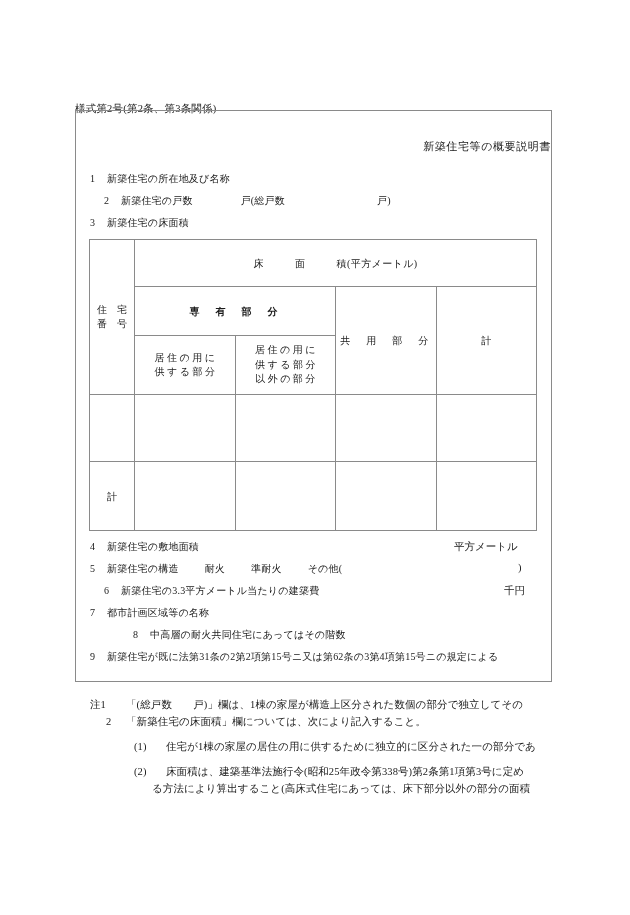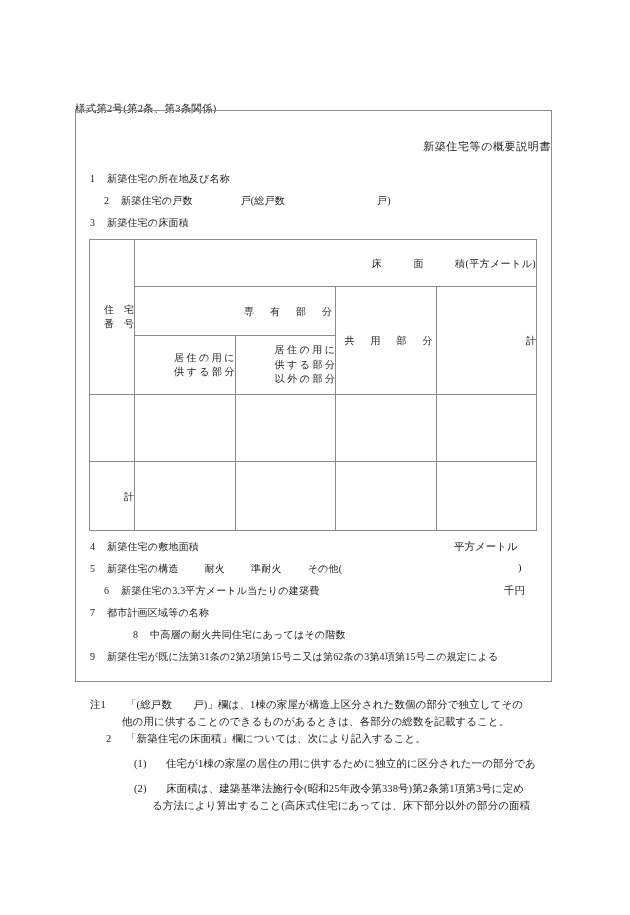--- a/index.html
+++ b/index.html
@@ -103,33 +103,33 @@
     position: absolute;
     left: 13px;
     top: 128px;
     width: 448px;
     border-collapse: collapse;
     table-layout: fixed;
   }
   .fa-table td {
     border: 1px solid #8a8a8a;
     font-size: 10px;
-    text-align: right;
+    text-align: center;
     vertical-align: middle;
     padding: 0;
     line-height: 1.5;
   }
   .c-num   { width: 44px; }
   .c-sub1  { width: 101px; }
   .c-sub2  { width: 101px; }
   .c-comm  { width: 111px; }
   .c-total { width: 91px; }
 
   .h-floor { height: 46px; letter-spacing: 0.4px; }
-  .h-sen   { height: 48px; letter-spacing: 3px; }
+  .h-sen   { height: 48px; letter-spacing: 3px; font-weight: bold; }
   .h-sub   { height: 58px; }
   .r-blank { height: 66px; }
   .r-total { height: 68px; }
   .vstack   { line-height: 1.45; }
 
   
   .notes {
     position: absolute;
     left: 90px;
     top: 696px;
@@ -244,23 +244,20 @@
     <div class="item item-9">
       <span class="num">9</span><span>新築住宅が既に法第31条の2第2項第15号ニ又は第62条の3第4項第15号ニの規定による</span>
     </div>
 
   </div>
 
   <div class="notes">
     <div class="note-line ind-0">
       <span class="note-label">注1</span><span>「(総戸数　　戸)」欄は、1棟の家屋が構造上区分された数個の部分で独立してその</span>
     </div>
-    <div class="note-line ind-1">
-      <span>他の用に供することのできるものがあるときは、各部分の総数を記載すること。</span>
-    </div>
     <div class="note-line ind-0">
       <span class="note-label-2">2</span><span>「新築住宅の床面積」欄については、次により記入すること。</span>
     </div>
     <div class="note-line ind-3">
       <span class="paren-label">(1)</span><span>住宅が1棟の家屋の居住の用に供するために独立的に区分された一の部分であ</span>
     </div>
     <div class="note-line ind-3">
       <span class="paren-label">(2)</span><span>床面積は、建築基準法施行令(昭和25年政令第338号)第2条第1項第3号に定め</span>
     </div>
     <div class="note-line ind-4">

